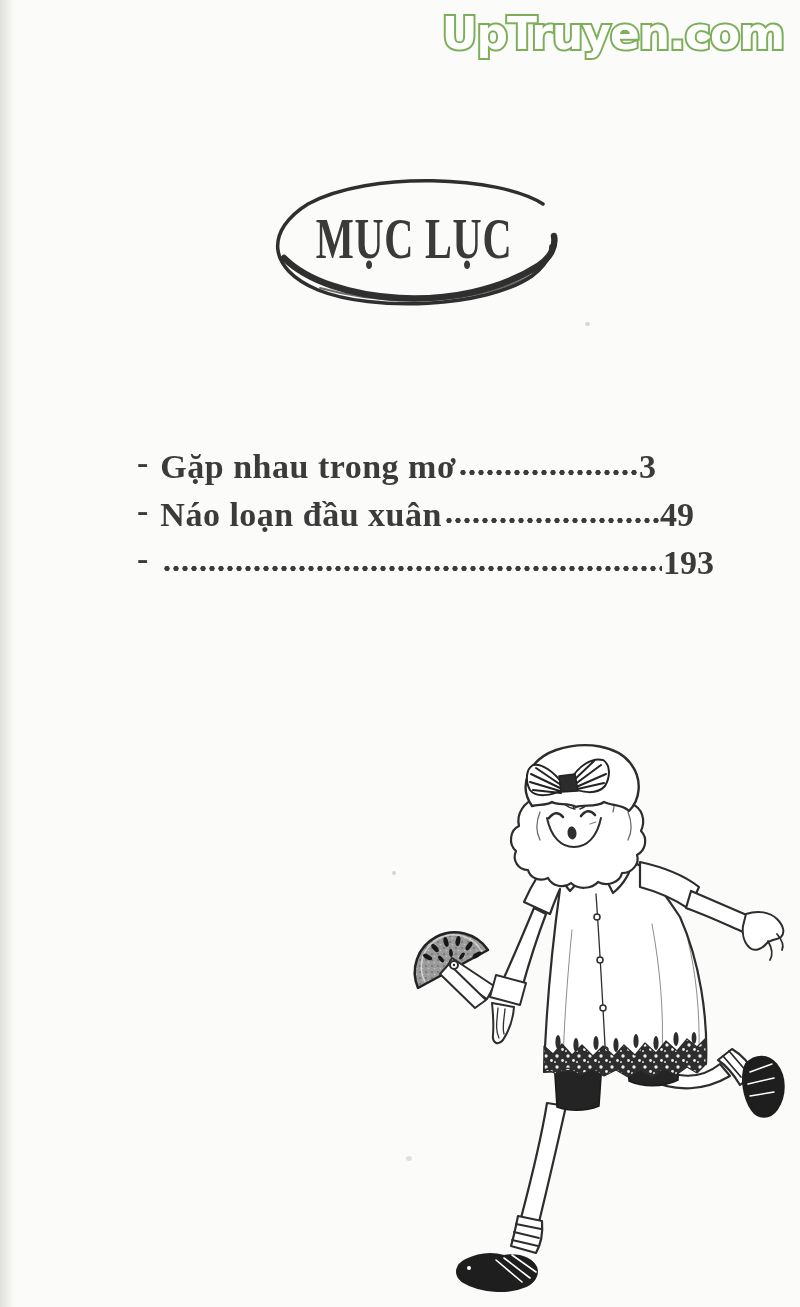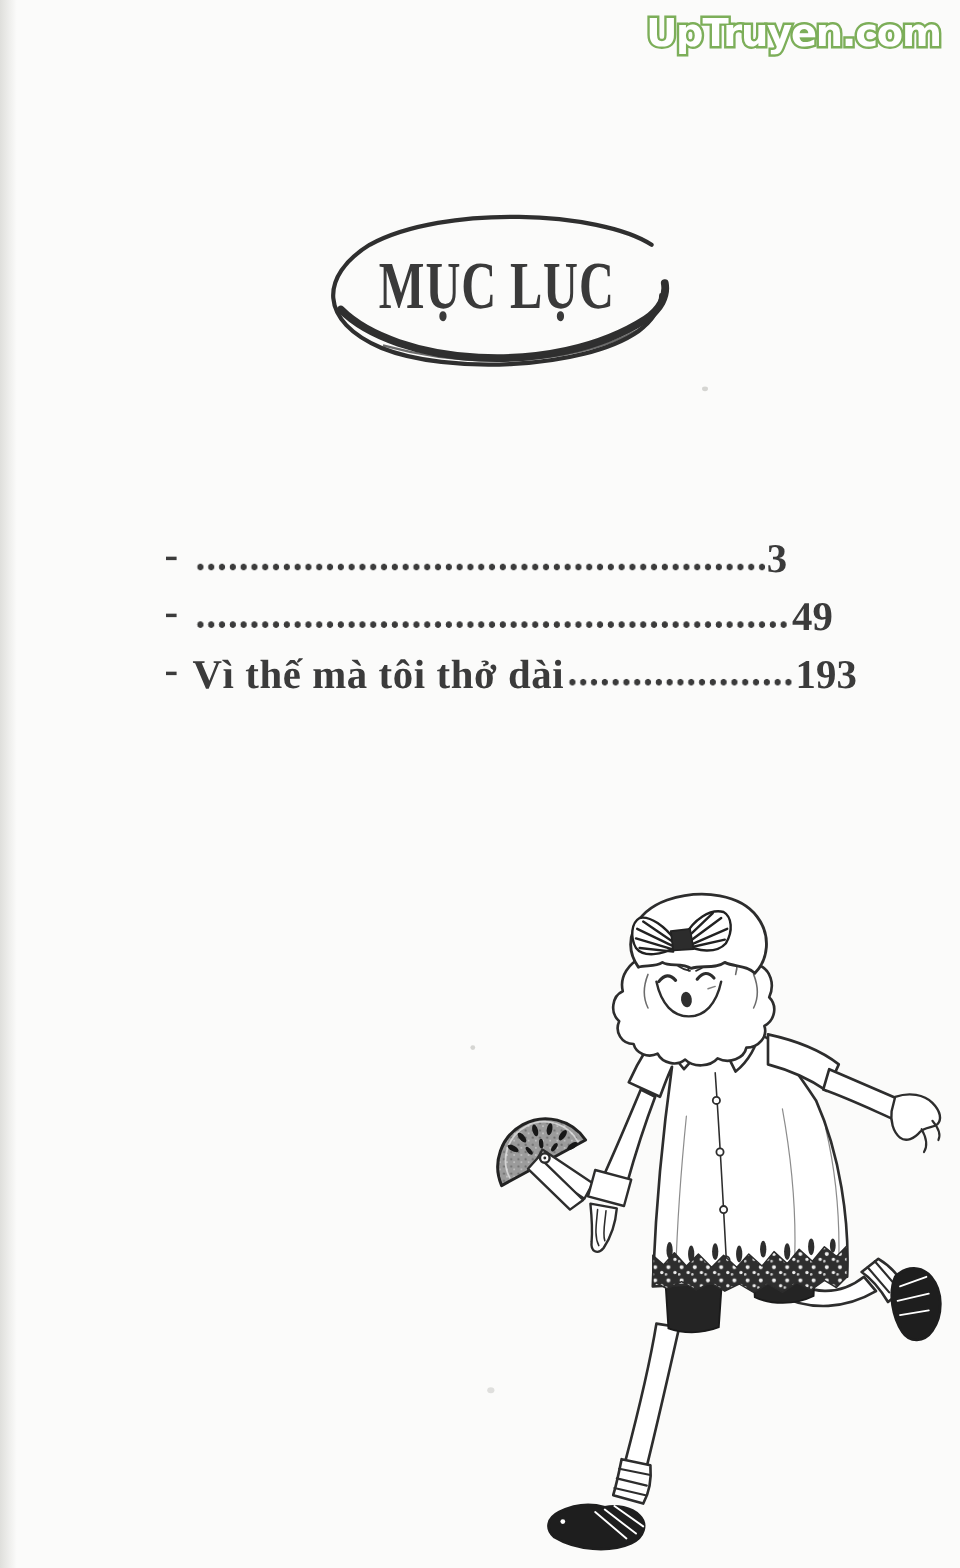--- a/index.html
+++ b/index.html
@@ -15,21 +15,21 @@
   }
   .speck{position:absolute;border-radius:50%;background:#b7b7b1;opacity:.55;}
   .speck.s1{left:585px;top:322px;width:5px;height:4px;}
   .speck.s2{left:392px;top:871px;width:4px;height:4px;}
   .speck.s3{left:406px;top:1156px;width:6px;height:5px;opacity:.4;}
 
   
   .watermark{
     position:absolute;top:8px;right:16px;
     font-family:"DejaVu Sans","Liberation Sans",sans-serif;
-    font-weight:bold;font-size:32px;letter-spacing:-1px;white-space:nowrap;
+    font-weight:bold;font-size:44px;letter-spacing:-1px;white-space:nowrap;
     color:#ffffff;
     -webkit-text-stroke:4px #7daf5a;
     paint-order:stroke fill;
     text-shadow:0 0 1px rgba(125,175,90,.6);
   }
 
   
   .badge{position:absolute;left:260px;top:170px;width:308px;height:148px;text-align:right;}
   .badge svg{position:absolute;left:0;top:0;}
   .badge-text{
@@ -74,31 +74,32 @@
       <path d="M 283,34 C 240,6 110,0 48,34 C 6,60 6,98 58,120 C 112,142 226,138 272,106 C 284,97 291,86 291,76" fill="none" stroke="#2f2f2f" stroke-width="3.5" stroke-linecap="round"></path>
       <path d="M 24,88 C 70,134 200,146 278,96 C 290,88 296,77 294,66" fill="none" stroke="#2f2f2f" stroke-width="6.5" stroke-linecap="round"></path>
       <path d="M 60,118 C 140,140 230,132 280,100" fill="none" stroke="#2f2f2f" stroke-width="2" opacity=".7" stroke-linecap="round"></path>
     </svg>
     <div class="badge-text">MỤC LỤC</div>
   </div>
 
   <div class="toc">
     <div class="toc-row">
       <span class="toc-bullet">-</span>
+      <span class="toc-title">Gặp nhau trong mơ</span>
       <span class="toc-leader"></span>
       <span class="toc-page">3</span>
     </div>
     <div class="toc-row">
       <span class="toc-bullet">-</span>
+      <span class="toc-title">Náo loạn đầu xuân</span>
       <span class="toc-leader"></span>
       <span class="toc-page">49</span>
     </div>
     <div class="toc-row">
       <span class="toc-bullet">-</span>
-      <span class="toc-title">Vì thế mà tôi thở dài</span>
       <span class="toc-leader"></span>
       <span class="toc-page">193</span>
     </div>
   </div>
 
   <svg class="illustration" viewBox="0 0 400 585">
     <defs>
       <pattern id="hemPat" patternUnits="userSpaceOnUse" width="11" height="11">
         <rect width="11" height="11" fill="#2e2e2e"></rect>
         <circle cx="3" cy="3" r="1.7" fill="#efefef"></circle>

